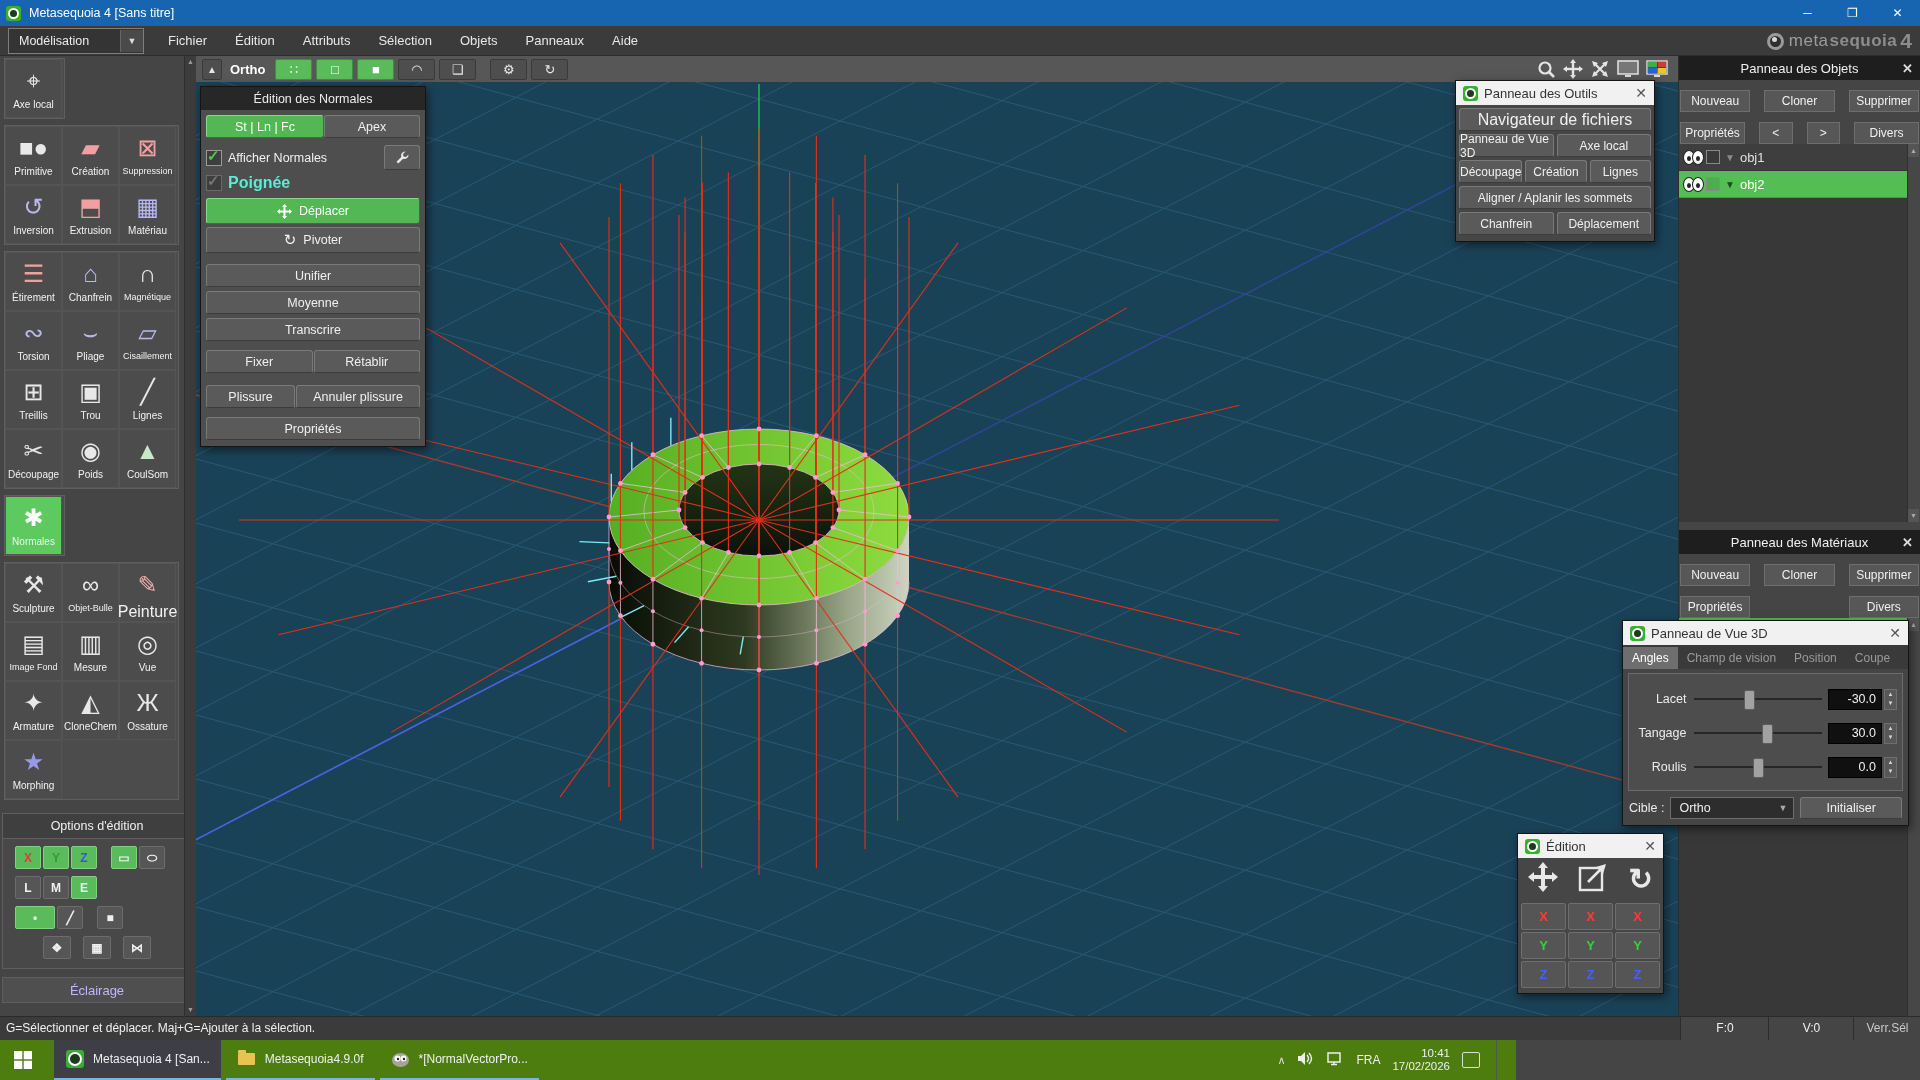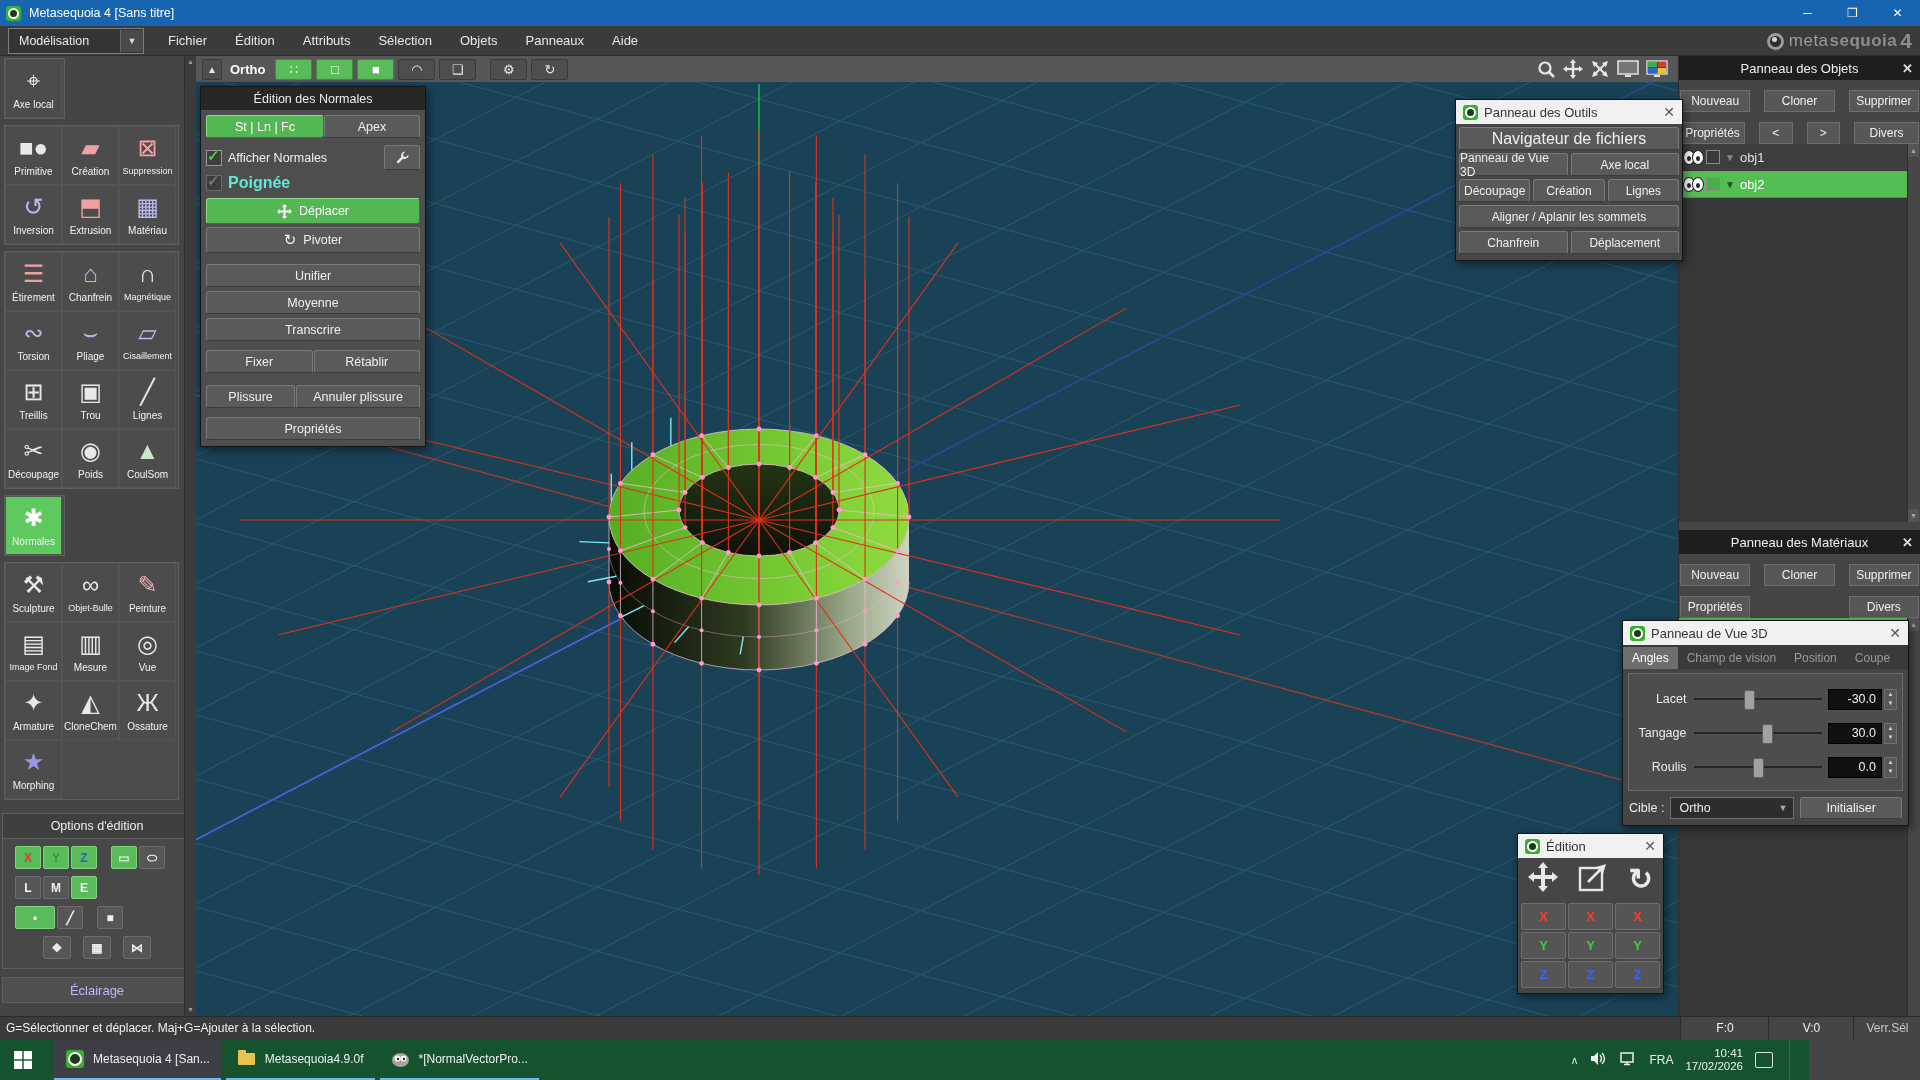--- a/index.html
+++ b/index.html
@@ -110,21 +110,21 @@
   
   .axbtn{height:25px;background:#555;border:1px solid #6e6e6e;border-radius:2px;font-weight:bold;font-size:13px;
     display:flex;align-items:center;justify-content:center;}
   
   #statusbar{position:absolute;left:0;top:1016px;width:1920px;height:24px;background:#3b3b3b;border-top:1px solid #2a2a2a;
     color:#f0f0f0;font-size:12px;box-sizing:border-box;z-index:30;}
   #statusbar .msg{position:absolute;left:6px;top:0;line-height:23px;}
   .scell{position:absolute;top:0;height:23px;line-height:23px;text-align:center;background:#454545;
     border-left:1px solid #2c2c2c;border-right:1px solid #585858;}
   
-  #taskbar{position:absolute;left:0;top:1040px;width:1809px;height:40px;background:#14532d;z-index:50;display:flex;align-items:center;}
+  #taskbar{position:absolute;left:0;top:1040px;width:1516px;height:40px;background:#4d7c0f;z-index:50;display:flex;align-items:center;}
   #startbtn{width:46px;height:40px;display:flex;align-items:center;justify-content:center;}
   .tapp{height:40px;display:flex;align-items:center;gap:8px;padding:0 11px;border-bottom:2px solid #6fb8e8;
     box-sizing:border-box;color:#f0f0f0;font-size:12px;margin-right:5px;max-width:175px;white-space:nowrap;}
   .tapp.active{background:#3e3e46;}
   .tappicon{flex:none;width:20px;height:20px;display:flex;align-items:center;justify-content:center;}
   .folder{width:17px;height:12px;background:#e8c34f;border-radius:1px;position:relative;}
   .folder::before{content:'';position:absolute;left:0;top:-3px;width:8px;height:3px;background:#e8c34f;border-radius:1px 1px 0 0;}
   #tray{margin-left:auto;display:flex;align-items:center;gap:12px;padding-right:14px;color:#eee;}
   #tray .chev{font-size:11px;color:#ddd;}
   #tray .lang{font-size:12px;}
@@ -575,21 +575,21 @@
         <div class="tool">
           <span class="g" style="color: rgb(232, 232, 232);">⚒</span>
           <span class="lb" style="font-size: 10px;">Sculpture</span>
         </div>
         <div class="tool">
           <span class="g" style="color: rgb(232, 232, 232);">∞</span>
           <span class="lb" style="font-size: 9px;">Objet-Bulle</span>
         </div>
         <div class="tool">
           <span class="g" style="color: rgb(240, 176, 176);">✎</span>
-          <span class="lb" style="font-size: 10px;">Peinture</span>
+          <span class="lb" style="font-size: 16px;">Peinture</span>
         </div>
         <div class="tool">
           <span class="g" style="color: rgb(232, 232, 232);">▤</span>
           <span class="lb" style="font-size: 9px;">Image Fond</span>
         </div>
         <div class="tool">
           <span class="g" style="color: rgb(232, 232, 232);">▥</span>
           <span class="lb" style="font-size: 10px;">Mesure</span>
         </div>
         <div class="tool">
@@ -763,21 +763,21 @@
     </div>
     <div style="display:flex;gap:1px;margin-top:12px;">
       <div class="npbtn" style="flex:1;">Plissure</div>
       <div class="npbtn" style="flex:1.4;">Annuler plissure</div>
     </div>
     <div style="height:9px;"></div>
     <div class="npbtn">Propriétés</div>
   </div>
 </div>
 
-<div class="fpanel" id="toolsPanel" style="left:1455px;top:80px;width:228px;margin-top:19px;">
+<div class="fpanel" id="toolsPanel" style="left:1455px;top:80px;width:200px;">
   <div class="wtitle">
     <span class="mqicon"></span>
     <span class="t">Panneau des Outils</span>
     <span class="x">✕</span>
   </div>
   <div id="toolsPanelBody" style="padding:3px;background:#464646;">
       <div style="display: flex; gap: 3px; margin-bottom: 3px;">
         <div class="npbtn" style="flex: 1 1 0%; font-size: 16px;">Navigateur de fichiers</div>
       </div>
       <div style="display: flex; gap: 3px; margin-bottom: 3px;">

